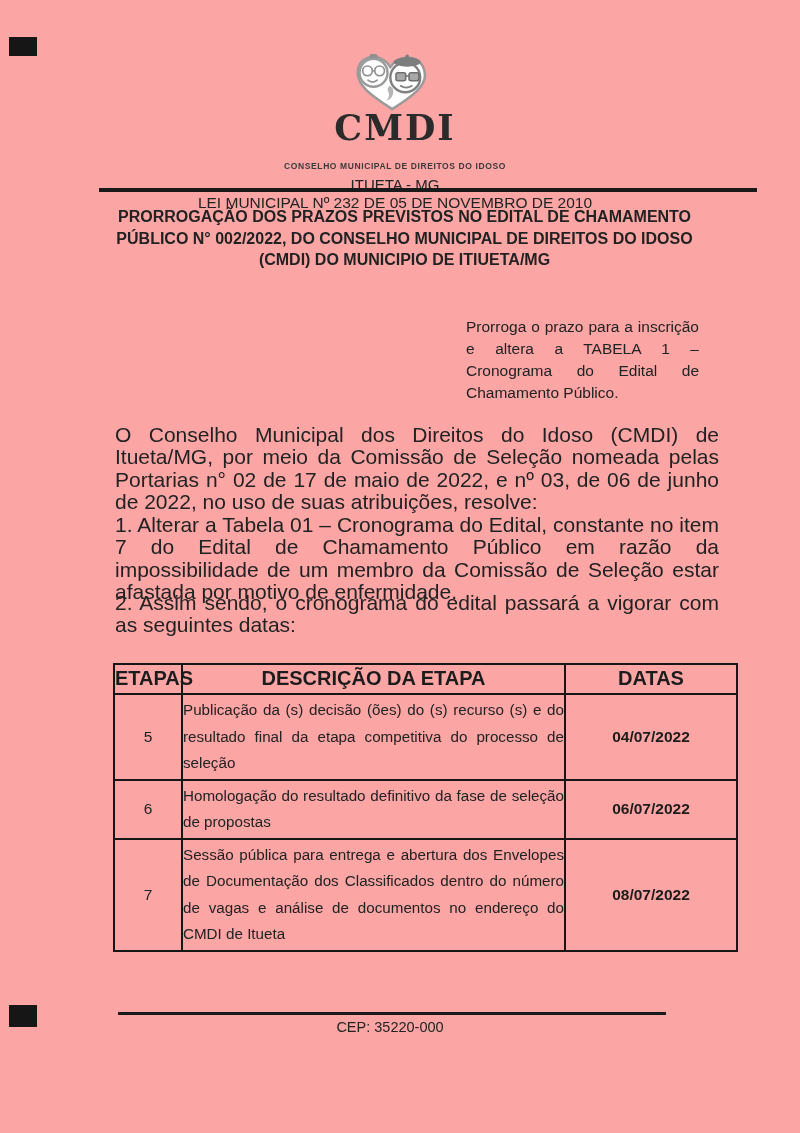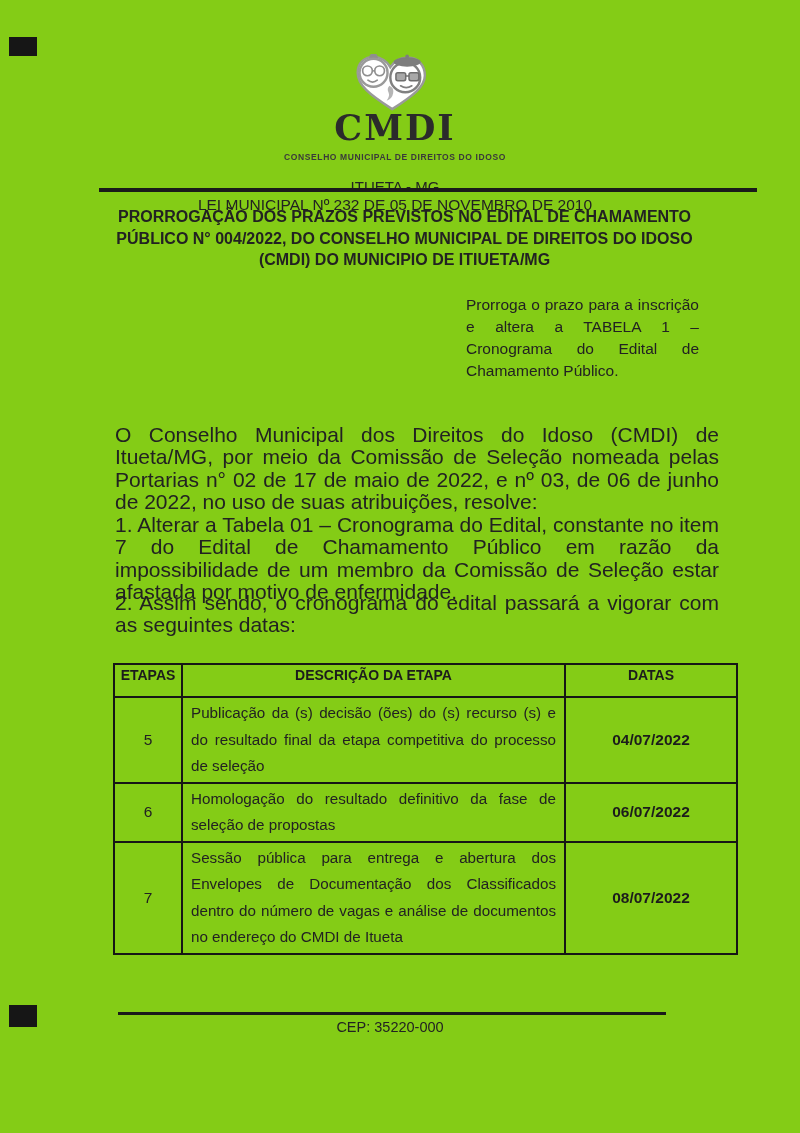--- a/index.html
+++ b/index.html
@@ -1,51 +1,51 @@
 <!DOCTYPE html>
 <html><head>
 <meta charset="utf-8">
 <style>
   html,body{margin:0;padding:0;background:#d8d8d8;}
   .page{
     position:relative;
     width:800px;height:1133px;
-    background:#84cc16;
+    background:#fca5a5;
     margin:0 auto;
     font-family:"Liberation Sans", sans-serif;
     color:#1f1f1f;
     overflow:hidden;
   }
   .scan-mark{position:absolute;background:#161616;}
   .mark-top{left:9px;top:37px;width:28px;height:19px;}
   .mark-bottom{left:9px;top:1005px;width:28px;height:22px;}
 
   .header{position:absolute;left:65px;top:54px;width:660px;text-align:center;}
   .logo-graphic{display:block;margin:0 auto;width:112px;height:58px;}
   .logo-wordmark{
     font-family:"DejaVu Serif", serif;
     font-weight:bold;
     font-size:35px;line-height:32px;
     letter-spacing:2px;color:#2b2b2b;
   }
   .logo-tagline{
     font-size:8.5px;font-weight:bold;letter-spacing:0.6px;
-    color:#3a3a3a;margin-top:8px;
+    color:#3a3a3a;margin-top:17px;
   }
-  .header-city{font-size:15px;margin-top:16px;color:#222;}
+  .header-city{font-size:15px;margin-top:5px;color:#222;}
   .header-law{font-size:15.5px;margin-top:1px;color:#222;}
   .header-rule{position:absolute;left:99px;top:188px;width:658px;height:3.5px;background:#1a1a1a;}
 
   .doc-title{
     position:absolute;left:112px;top:206px;width:585px;
     text-align:center;font-weight:bold;font-size:16px;line-height:21.5px;
     color:#222;
   }
   .epigraph{
-    position:absolute;left:466px;top:294px;width:233px;
+    position:absolute;left:466px;top:316px;width:233px;
     font-size:15.5px;line-height:22px;text-align:justify;color:#222;
   }
   .para{
     position:absolute;left:115px;width:604px;
     font-size:21px;line-height:22.3px;text-align:justify;color:#222;
   }
   .para-intro{top:424px;}
   .para-item1{top:514px;}
   .para-item2{top:592px;}
 
@@ -53,29 +53,29 @@
     position:absolute;left:113px;top:663px;
     border-collapse:collapse;width:625px;
     table-layout:fixed;
   }
   table.schedule th, table.schedule td{border:2px solid #161616;}
   table.schedule{border:2.5px solid #161616;}
   th.c-etapas{width:66px;}
   th.c-desc{width:381px;}
   th.c-datas{width:170px;}
   table.schedule th{
-    font-size:14px;font-weight:bold;padding:2px 0 13px 0;color:#1c1c1c;margin-top:35px;
+    font-size:20px;font-weight:bold;padding:2px 0 3px 0;color:#1c1c1c;margin-top:35px;
   }
   td.etapa-cell{
     text-align:center;vertical-align:middle;font-size:15.5px;color:#222;
   }
   td.desc-cell{
     text-align:justify;vertical-align:middle;
     font-size:15.2px;line-height:26.5px;
-    padding:2px 8px;color:#222;
+    padding:2px 0;color:#222;
   }
   td.data-cell{
     text-align:center;vertical-align:middle;
     font-weight:bold;font-size:15.5px;color:#1c1c1c;
   }
   tr.row-5{height:81px;}
   tr.row-6{height:56px;}
   tr.row-7{height:104px;}
 
   .footer-rule{position:absolute;left:118px;top:1012px;width:548px;height:3px;background:#1a1a1a;}
@@ -115,21 +115,21 @@
       <path d="M66,34 Q72,38 78,34" fill="none" stroke="#808080" stroke-width="1.8" stroke-linecap="round"></path>
     </svg>
     <div class="logo-wordmark">CMDI</div>
     <div class="logo-tagline">CONSELHO MUNICIPAL DE DIREITOS DO IDOSO</div>
     <div class="header-city">ITUETA - MG</div>
     <div class="header-law">LEI MUNICIPAL Nº 232 DE 05 DE NOVEMBRO DE 2010</div>
   </div>
 
   <div class="header-rule"></div>
 
-  <div class="doc-title">PRORROGAÇÃO DOS PRAZOS PREVISTOS NO EDITAL DE CHAMAMENTO PÚBLICO N° 004/2022, DO CONSELHO MUNICIPAL DE DIREITOS DO IDOSO (CMDI) DO MUNICIPIO DE ITIUETA/MG</div>
+  <div class="doc-title">PRORROGAÇÃO DOS PRAZOS PREVISTOS NO EDITAL DE CHAMAMENTO PÚBLICO N° 002/2022, DO CONSELHO MUNICIPAL DE DIREITOS DO IDOSO (CMDI) DO MUNICIPIO DE ITIUETA/MG</div>
 
   <div class="epigraph">Prorroga o prazo para a inscrição e altera a TABELA 1 – Cronograma do Edital de Chamamento Público.</div>
 
   <div class="para para-intro">O Conselho Municipal dos Direitos do Idoso (CMDI) de Itueta/MG, por meio da Comissão de Seleção nomeada pelas Portarias n° 02 de 17 de maio de 2022, e nº 03, de 06 de junho de 2022, no uso de suas atribuições, resolve:</div>
   <div class="para para-item1">1. Alterar a Tabela 01 – Cronograma do Edital, constante no item 7 do Edital de Chamamento Público em razão da impossibilidade de um membro da Comissão de Seleção estar afastada por motivo de enfermidade.</div>
   <div class="para para-item2">2. Assim sendo, o cronograma do edital passará a vigorar com as seguintes datas:</div>
 
   <table class="schedule">
     <thead>
       <tr>

